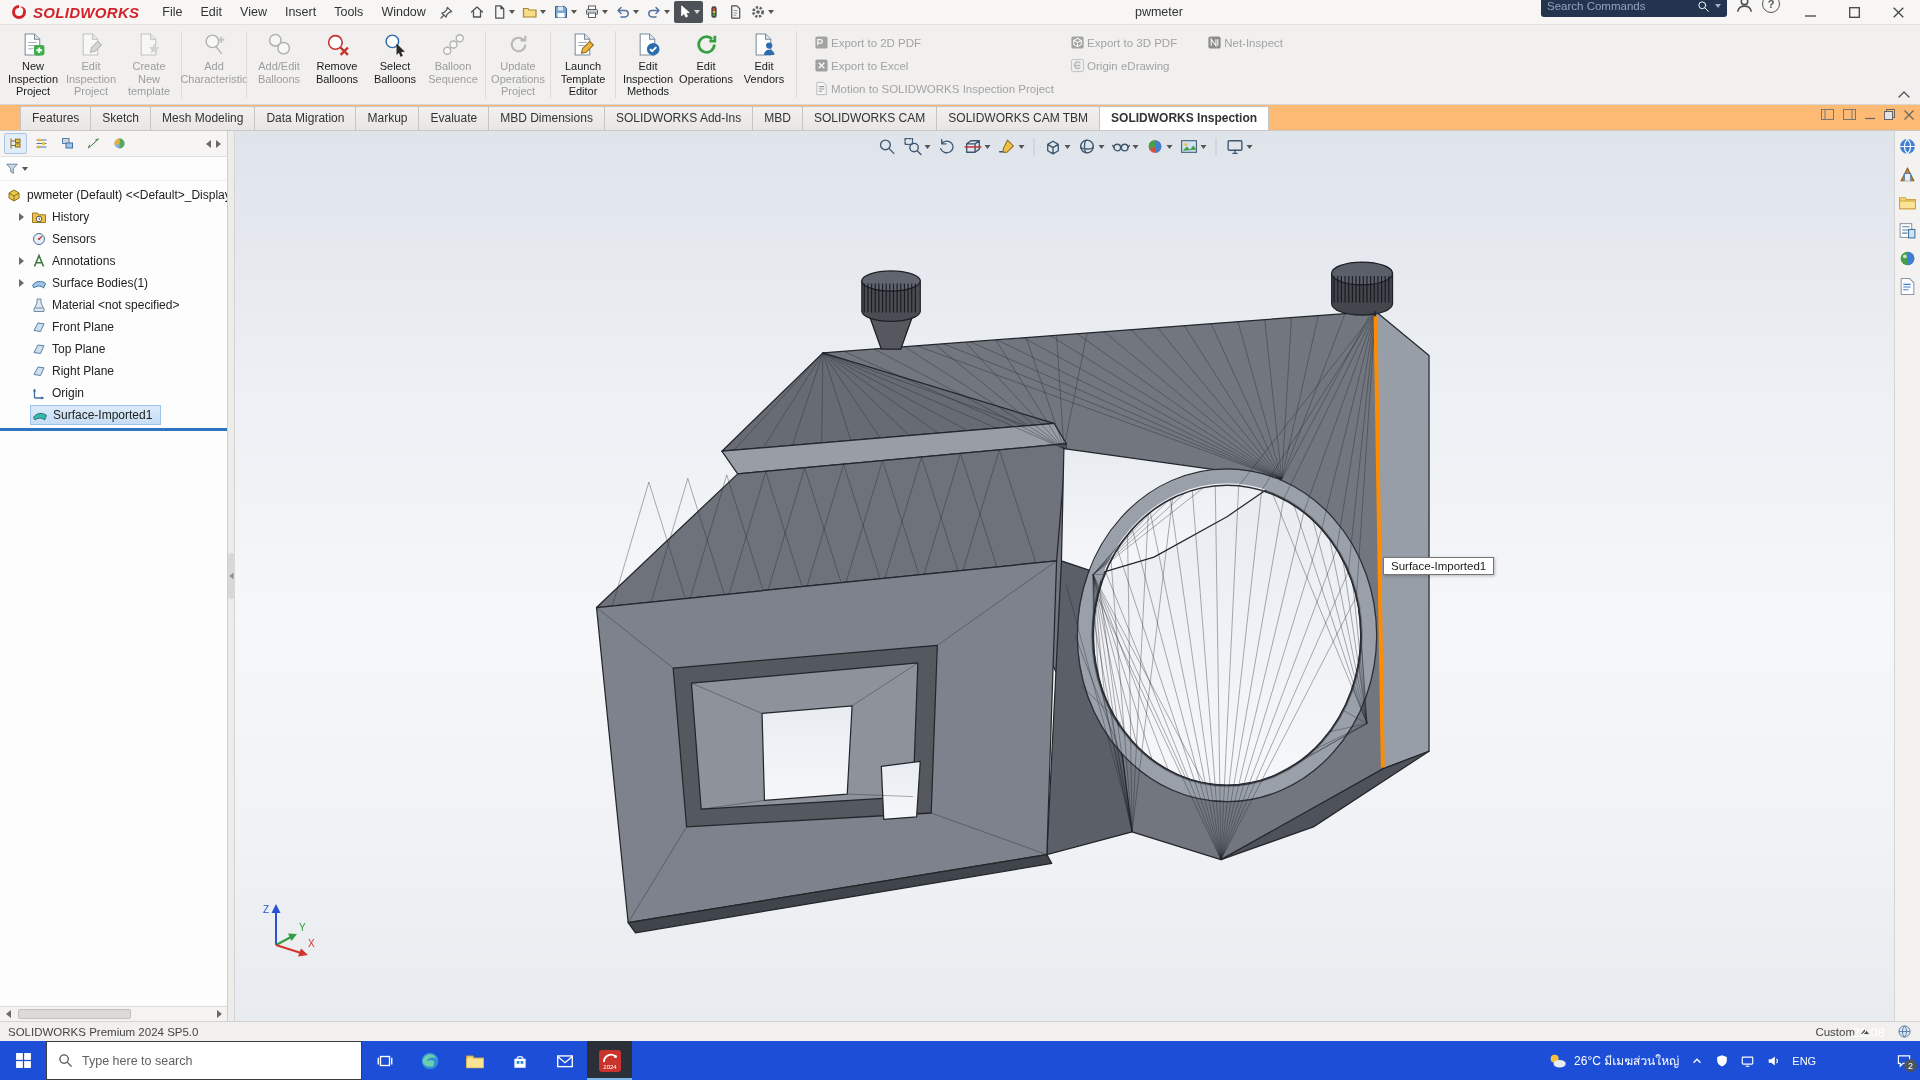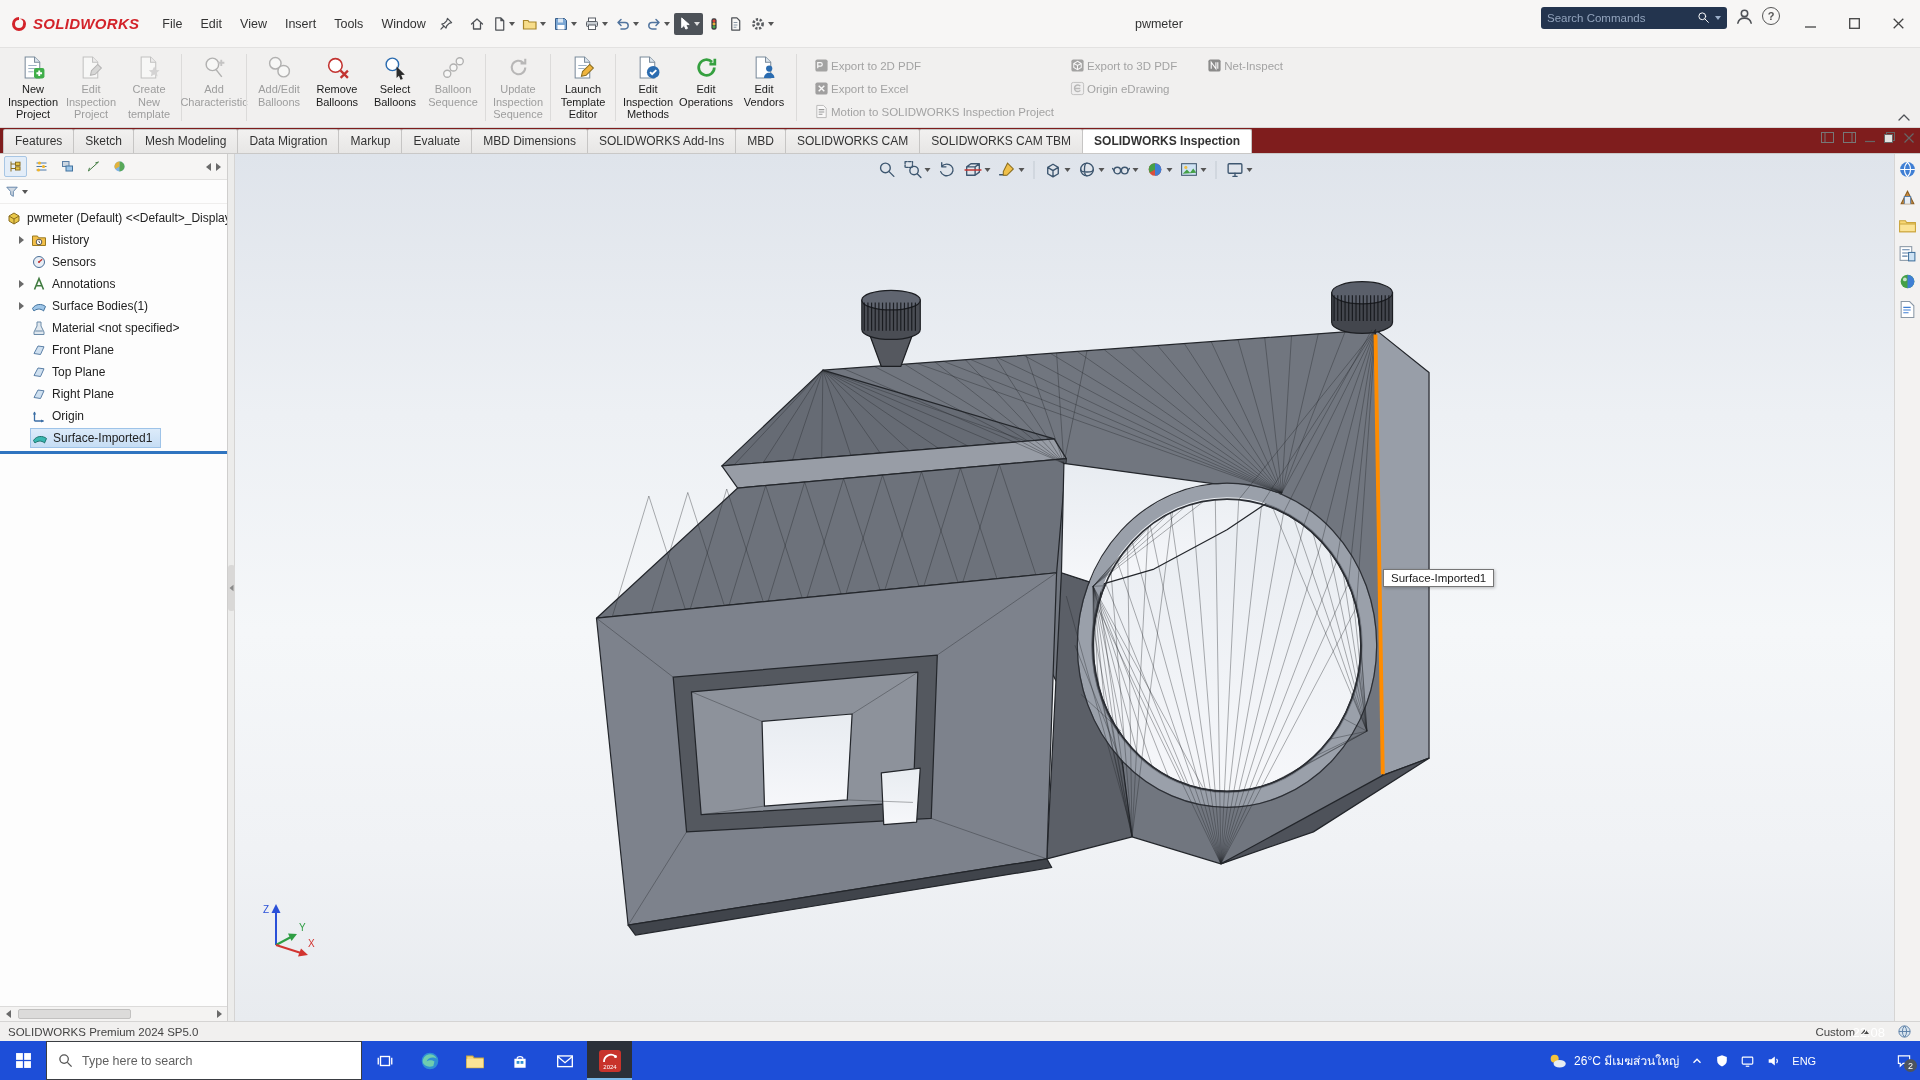--- a/index.html
+++ b/index.html
@@ -10,21 +10,21 @@
   .ln { stroke:#4e5156; fill:none; stroke-width:1.3; stroke-linecap:round; stroke-linejoin:round; }
   .lnb { stroke:#51749e; fill:none; stroke-width:1.5; stroke-linecap:round; stroke-linejoin:round; }
   .lnw { stroke:#fff; fill:none; stroke-width:1.2; stroke-linecap:round; stroke-linejoin:round; }
   .hudln { stroke:#3e5770; fill:none; stroke-width:1.3; stroke-linecap:round; stroke-linejoin:round; }
   .tri-down { width:0;height:0;border-left:3.5px solid transparent;border-right:3.5px solid transparent;border-top:4px solid #555; }
   .tri-up { width:0;height:0;border-left:4px solid transparent;border-right:4px solid transparent;border-bottom:5px solid #444; }
   .tri-right { width:0;height:0;border-top:4px solid transparent;border-bottom:4px solid transparent;border-left:5px solid #6a6a6a; }
   .tri-left { width:0;height:0;border-top:4px solid transparent;border-bottom:4px solid transparent;border-right:5px solid #6a6a6a; }
 
   
-  .titlebar { height:48px; background:#f7f6f5; border-bottom:1px solid #e3e2e1; display:flex; align-items:center; }
+  .titlebar { height:25px; background:#f7f6f5; border-bottom:1px solid #e3e2e1; display:flex; align-items:center; }
   .logo { margin-left:10px; display:flex; align-items:center; gap:5px; color:#d3232a; font-weight:bold; font-style:italic; font-size:15px; letter-spacing:.3px; white-space:nowrap; }
   .menus { margin-left:14px; display:flex; align-items:center; font-size:12.5px; color:#333; }
   .menus span.mi { padding:5px 9px; }
   .pin { margin-left:2px; padding:3px; }
   .qat { margin-left:10px; display:flex; align-items:center; gap:1px; }
   .qbtn { display:flex; align-items:center; gap:2px; padding:3px 3px; border-radius:2px; }
   .qbtn.pressed { background:#4d5258; }
   .doc-title { flex:1; text-align:center; font-size:12.5px; color:#333; }
   .tb-right { display:flex; align-items:flex-start; gap:8px; }
   .search-cmd { width:186px; height:22px; background:#23344e; border-radius:3px; display:flex; align-items:center; padding:0 6px; gap:5px; }
@@ -42,21 +42,21 @@
   .rbtn.disabled .rlabel { color:#9d9d9d; }
   .rbtn.disabled .ricon { filter:grayscale(1) opacity(.45); }
   .rsep { width:1px; background:#dcdbda; margin:4px 3px; }
   .rexports { display:flex; margin-left:8px; padding-top:5px; gap:4px; }
   .rex-col { display:flex; flex-direction:column; gap:2px; }
   .rex-item { display:flex; align-items:center; gap:2px; height:21px; font-size:11.5px; color:#a3a3a3; padding:0 6px; white-space:nowrap; }
   .rex-item svg { filter:grayscale(1) opacity(.55); }
   .ribbon-collapse { position:absolute; right:8px; bottom:4px; padding:2px; }
 
   
-  .tabrow { height:26px; background:#7f1d1d; display:flex; align-items:flex-end; padding-left:3px; border-bottom:1px solid #c9c8c7; position:relative; }
+  .tabrow { height:26px; background:#fdba74; display:flex; align-items:flex-end; padding-left:20px; border-bottom:1px solid #c9c8c7; position:relative; }
   .ctab { padding:4px 11px 5px; font-size:12px; color:#333; background:linear-gradient(#f2f1f0,#e7e6e5); border:1px solid #c6c5c4; border-bottom:none; margin-right:-1px; border-radius:2px 2px 0 0; white-space:nowrap; }
   .ctab.active { background:#fff; font-weight:bold; position:relative; z-index:2; }
   .tabrow-ctl { position:absolute; right:6px; top:4px; display:flex; align-items:center; gap:9px; }
 
   
   .main { flex:1; min-height:0; display:flex; }
   .panel { width:228px; background:#fdfdfd; border-right:1px solid #cfcecd; display:flex; flex-direction:column; }
   .panel-tabs { height:26px; display:flex; align-items:center; gap:3px; padding:2px 4px; background:#f6f5f4; border-bottom:1px solid #e2e1e0; }
   .ptab { width:23px; height:21px; display:flex; align-items:center; justify-content:center; border-radius:2px; }
   .ptab.active { background:#e3edf8; border:1px solid #a8c6e4; }
@@ -333,21 +333,21 @@
         </span>
       <span class="rlabel">Balloon Sequence</span>
     </div>
     <div class="rsep"></div>
     <div class="rbtn disabled">
       <span class="ricon">
           <svg width="25" height="25" viewBox="0 0 24 24">
             <path d="M18.5,12 a6.5,6.5 0 1 1 -1.9,-4.6 M18.5,3.5 v4.5 h-4.5" fill="none" stroke="#4a78a8" stroke-width="2"></path>
           </svg>
         </span>
-      <span class="rlabel">Update Inspection Sequence</span>
+      <span class="rlabel">Update Operations Project</span>
     </div>
     <div class="rsep"></div>
     <div class="rbtn">
       <span class="ricon">
           <svg width="25" height="25" viewBox="0 0 24 24">
             <path d="M4,2h9l5,5v15H4z" fill="#fff" stroke="#7b8b9b"></path>
             <path d="M13,2v5h5" fill="#dfe8f0" stroke="#7b8b9b"></path>
             <path d="M7,10h8M7,13h6" stroke="#9fb2c4"></path>
             <path d="M11,16 L18,9 L21.5,12.5 L14.5,19.5 L10,20.5z" fill="#f0b43c" stroke="#8a6d1f"></path>
           </svg>

